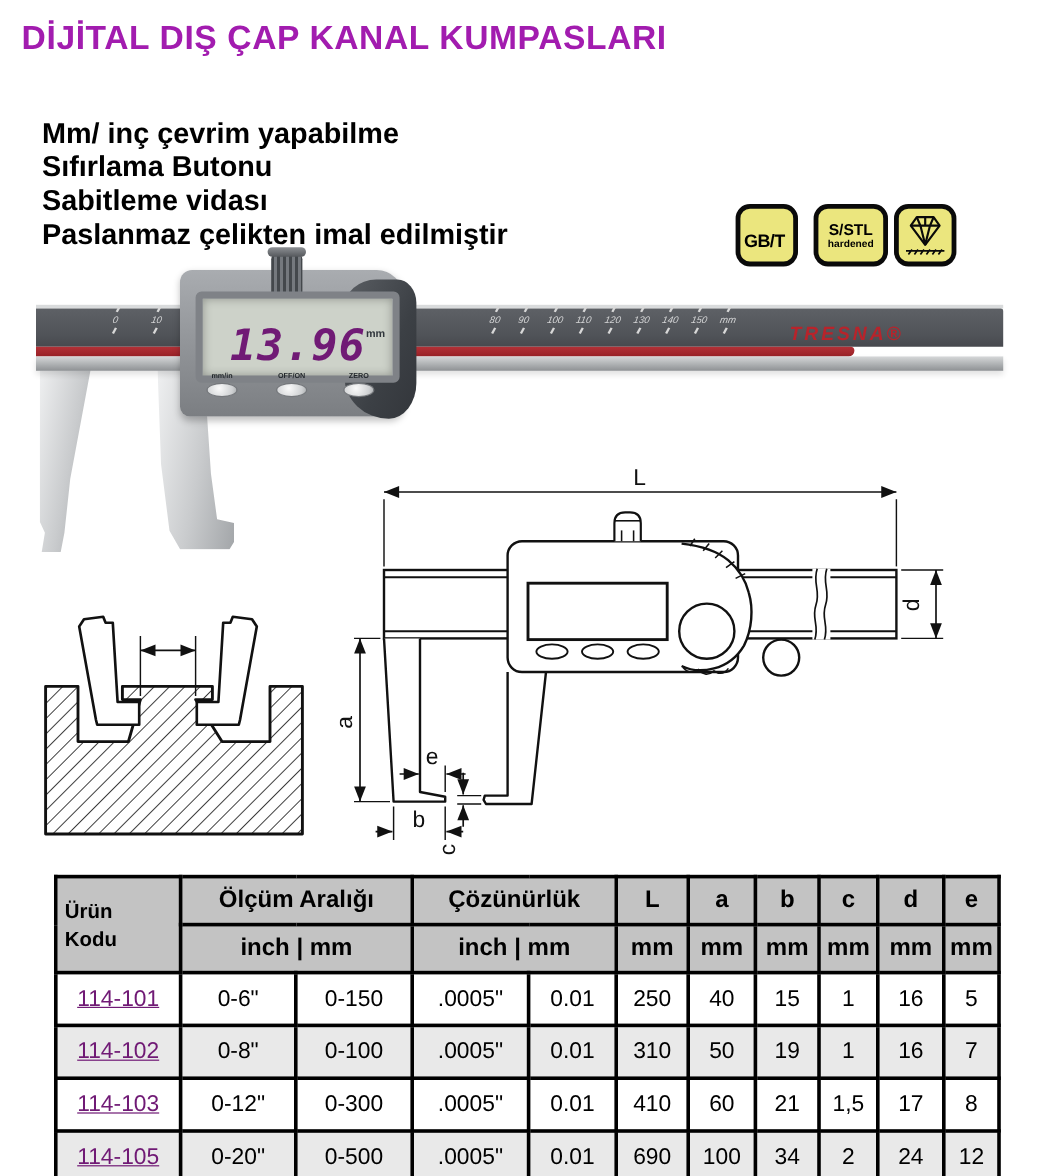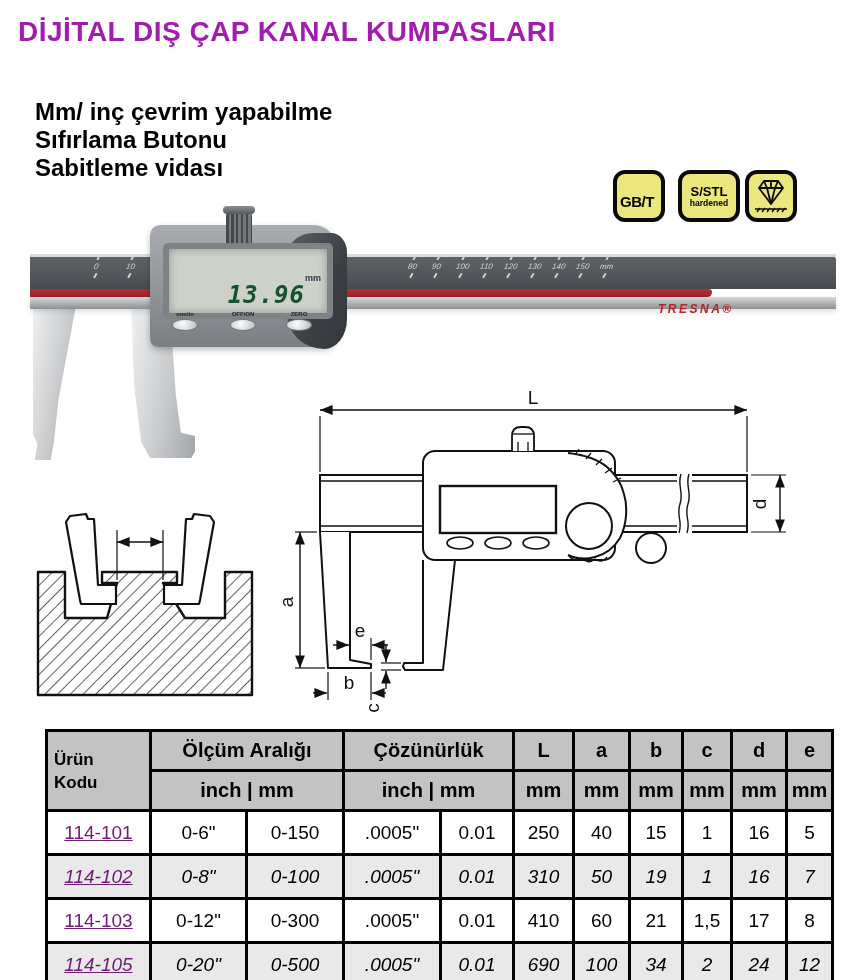--- a/index.html
+++ b/index.html
@@ -47,62 +47,63 @@
         border-radius:30px 18px 26px 42px/26px 22px 34px 40px;z-index:6;}
   .lockscrew{position:absolute;left:226px;top:211px;width:26px;height:40px;z-index:6;
              background:repeating-linear-gradient(90deg,#44484c 0 2.5px,#75797e 2.5px 5px);
              border-radius:5px 5px 3px 3px;}
   .lockscrew::before{content:"";position:absolute;left:-3px;top:-5px;width:32px;height:8px;
              background:linear-gradient(180deg,#8d9094,#55585c);border-radius:4px;}
   .lcd{position:absolute;left:163px;top:243px;width:158px;height:64px;z-index:6;
        background:#cdd2c9;border:6px solid #7f8287;border-radius:5px;
        box-shadow:inset 0 0 8px rgba(0,0,0,0.3);box-sizing:content-box;}
   .lcd-val{position:absolute;right:22px;bottom:4px;font-family:"DejaVu Sans Mono",monospace;
-           font-style:italic;font-weight:bold;font-size:24px;color:#14532d;letter-spacing:1px;}
+           font-style:italic;font-weight:bold;font-size:36px;color:#701a75;letter-spacing:1px;}
   .lcd-unit{position:absolute;right:6px;bottom:30px;font-size:9px;font-weight:bold;color:#30363c;}
   .cal-btn{position:absolute;z-index:7;width:54px;text-align:center;}
   .cal-btn .lbl{display:block;font-size:6px;font-weight:bold;color:#23282c;line-height:7px;}
   .cal-btn .pill{display:block;margin:1px auto 0;width:24px;height:10px;border-radius:50%;
                  background:radial-gradient(circle at 40% 35%,#fafafa,#cfd1d3 70%,#a8abad);
                  border:1px solid #75787c;}
-  .brand{position:absolute;left:658px;top:270px;z-index:4;color:#b7242b;font-size:12px;
-         font-weight:bold;font-style:italic;letter-spacing:2.5px;white-space:nowrap;margin-top:32px;}
+  .brand{position:absolute;left:658px;top:270px;z-index:4;color:#b7242b;font-size:16px;
+         font-weight:bold;font-style:italic;letter-spacing:2.5px;white-space:nowrap;}
   .scale-num{position:absolute;top:262px;z-index:4;color:#d3d4d5;font-size:8px;font-style:italic;
              transform:skewX(-10deg);}
   .scale-num::before{content:"";position:absolute;left:40%;top:-7px;width:1.5px;height:5px;
              background:#d8d8d8;transform:rotate(20deg);}
   .scale-num::after{content:"";position:absolute;left:40%;bottom:-7px;width:1.5px;height:5px;
              background:#d8d8d8;transform:rotate(20deg);}
 
   
   .xsection{position:absolute;left:30px;top:492px;}
   .techdraw{position:absolute;left:283px;top:380px;}
   .dimlbl{font-family:"Liberation Sans",sans-serif;font-size:19px;fill:#111;}
 
   
   table.spec{position:absolute;left:45px;top:729px;width:786px;border-collapse:collapse;
              table-layout:fixed;font-family:"Liberation Sans",sans-serif;}
   .spec th,.spec td{border:3px solid #000;text-align:center;padding:0;overflow:hidden;}
   .spec th{background:#c3c3c3;font-size:20px;font-weight:bold;color:#000;height:37px;}
   .spec td{font-size:19px;color:#000;height:41px;background:#fff;}
-  .spec tr.alt td{background:#e9e9e9;font-style:italic;}
+  .spec tr.alt td{background:#e9e9e9;}
   .spec th.codehdr{text-align:left;padding-left:6px;font-size:17px;line-height:23px;}
   .spec td.code a{color:#701a75;text-decoration:underline;}
 </style>
 </head>
 <body>
 
 <div class="page">
 
   <div class="title">DİJİTAL DIŞ ÇAP KANAL KUMPASLARI</div>
 
   <div class="features">
     <div>Mm/ inç çevrim yapabilme</div>
     <div>Sıfırlama Butonu</div>
     <div>Sabitleme vidası</div>
+    <div>Paslanmaz çelikten imal edilmiştir</div>
   </div>
 
   <div class="badge badge-gbt">
     <span>GB/T</span>
   </div>
   <div class="badge badge-sstl">
     <span class="l1">S/STL</span>
     <span class="l2">hardened</span>
   </div>
   <div class="badge badge-diamond">

